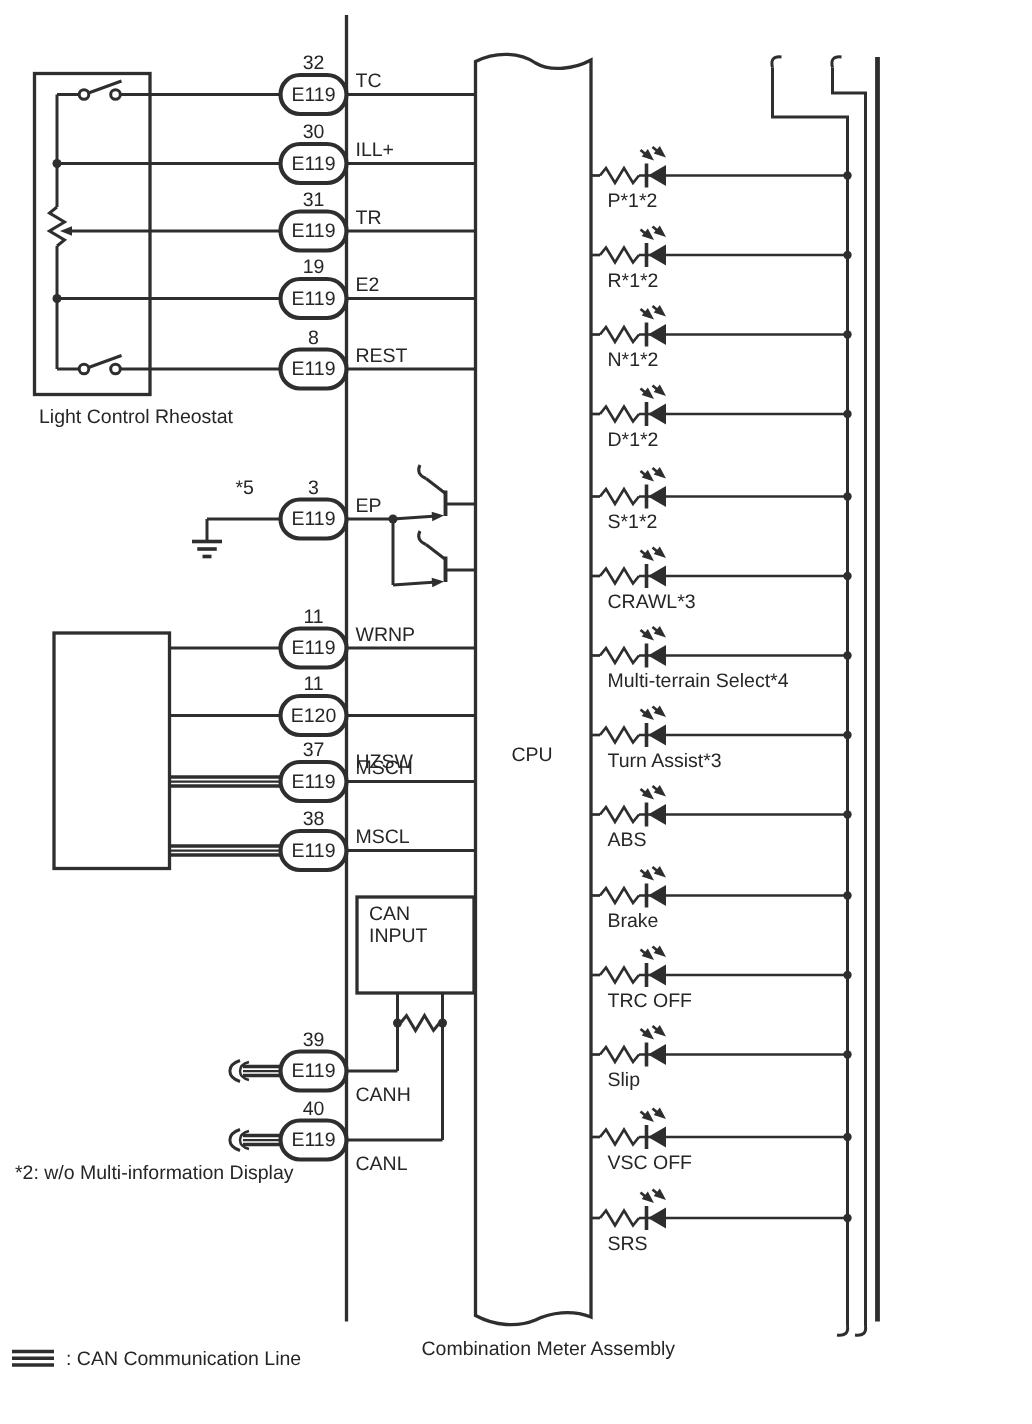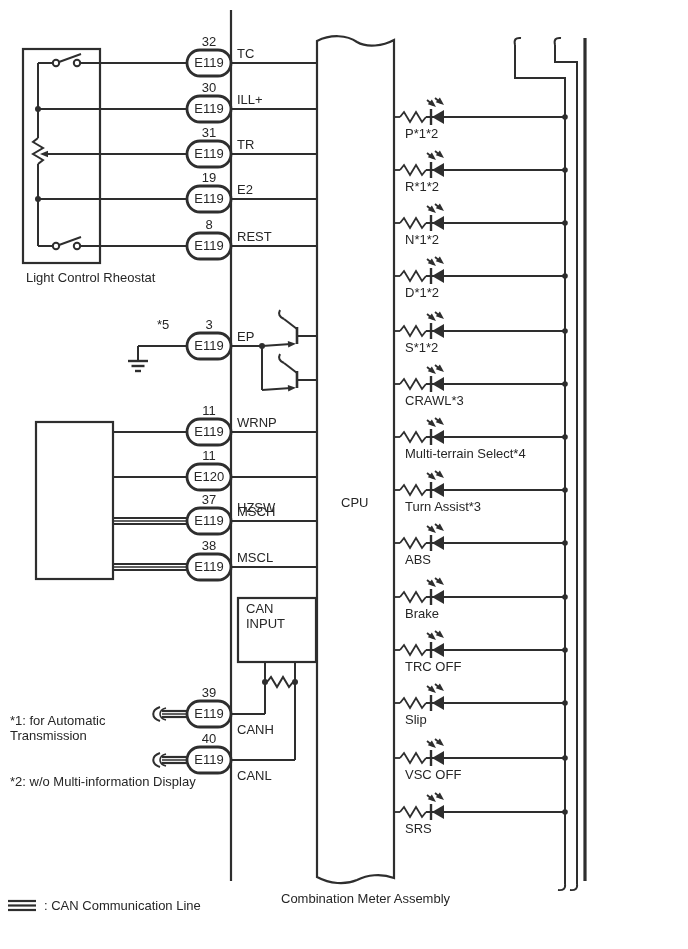--- a/index.html
+++ b/index.html
@@ -311,17 +311,15 @@
       <div class="lbl" style="left: 405px; top: 340px;">S*1*2</div>
       <div class="lbl" style="left: 405px; top: 393px;">CRAWL*3</div>
       <div class="lbl" style="left: 405px; top: 446px;">Multi-terrain Select*4</div>
       <div class="lbl" style="left: 405px; top: 499px;">Turn Assist*3</div>
       <div class="lbl" style="left: 405px; top: 552px;">ABS</div>
       <div class="lbl" style="left: 405px; top: 606px;">Brake</div>
       <div class="lbl" style="left: 405px; top: 659px;">TRC OFF</div>
       <div class="lbl" style="left: 405px; top: 712px;">Slip</div>
       <div class="lbl" style="left: 405px; top: 767px;">VSC OFF</div>
       <div class="lbl" style="left: 405px; top: 821px;">SRS</div>
-      <div class="lbl" style="left: 10px; top: 713px;">*1: for Automatic
-Transmission</div>
       <div class="lbl" style="left: 10px; top: 774px;">*2: w/o Multi-information Display</div>
     </div>
 </div>
 
 </body></html>

